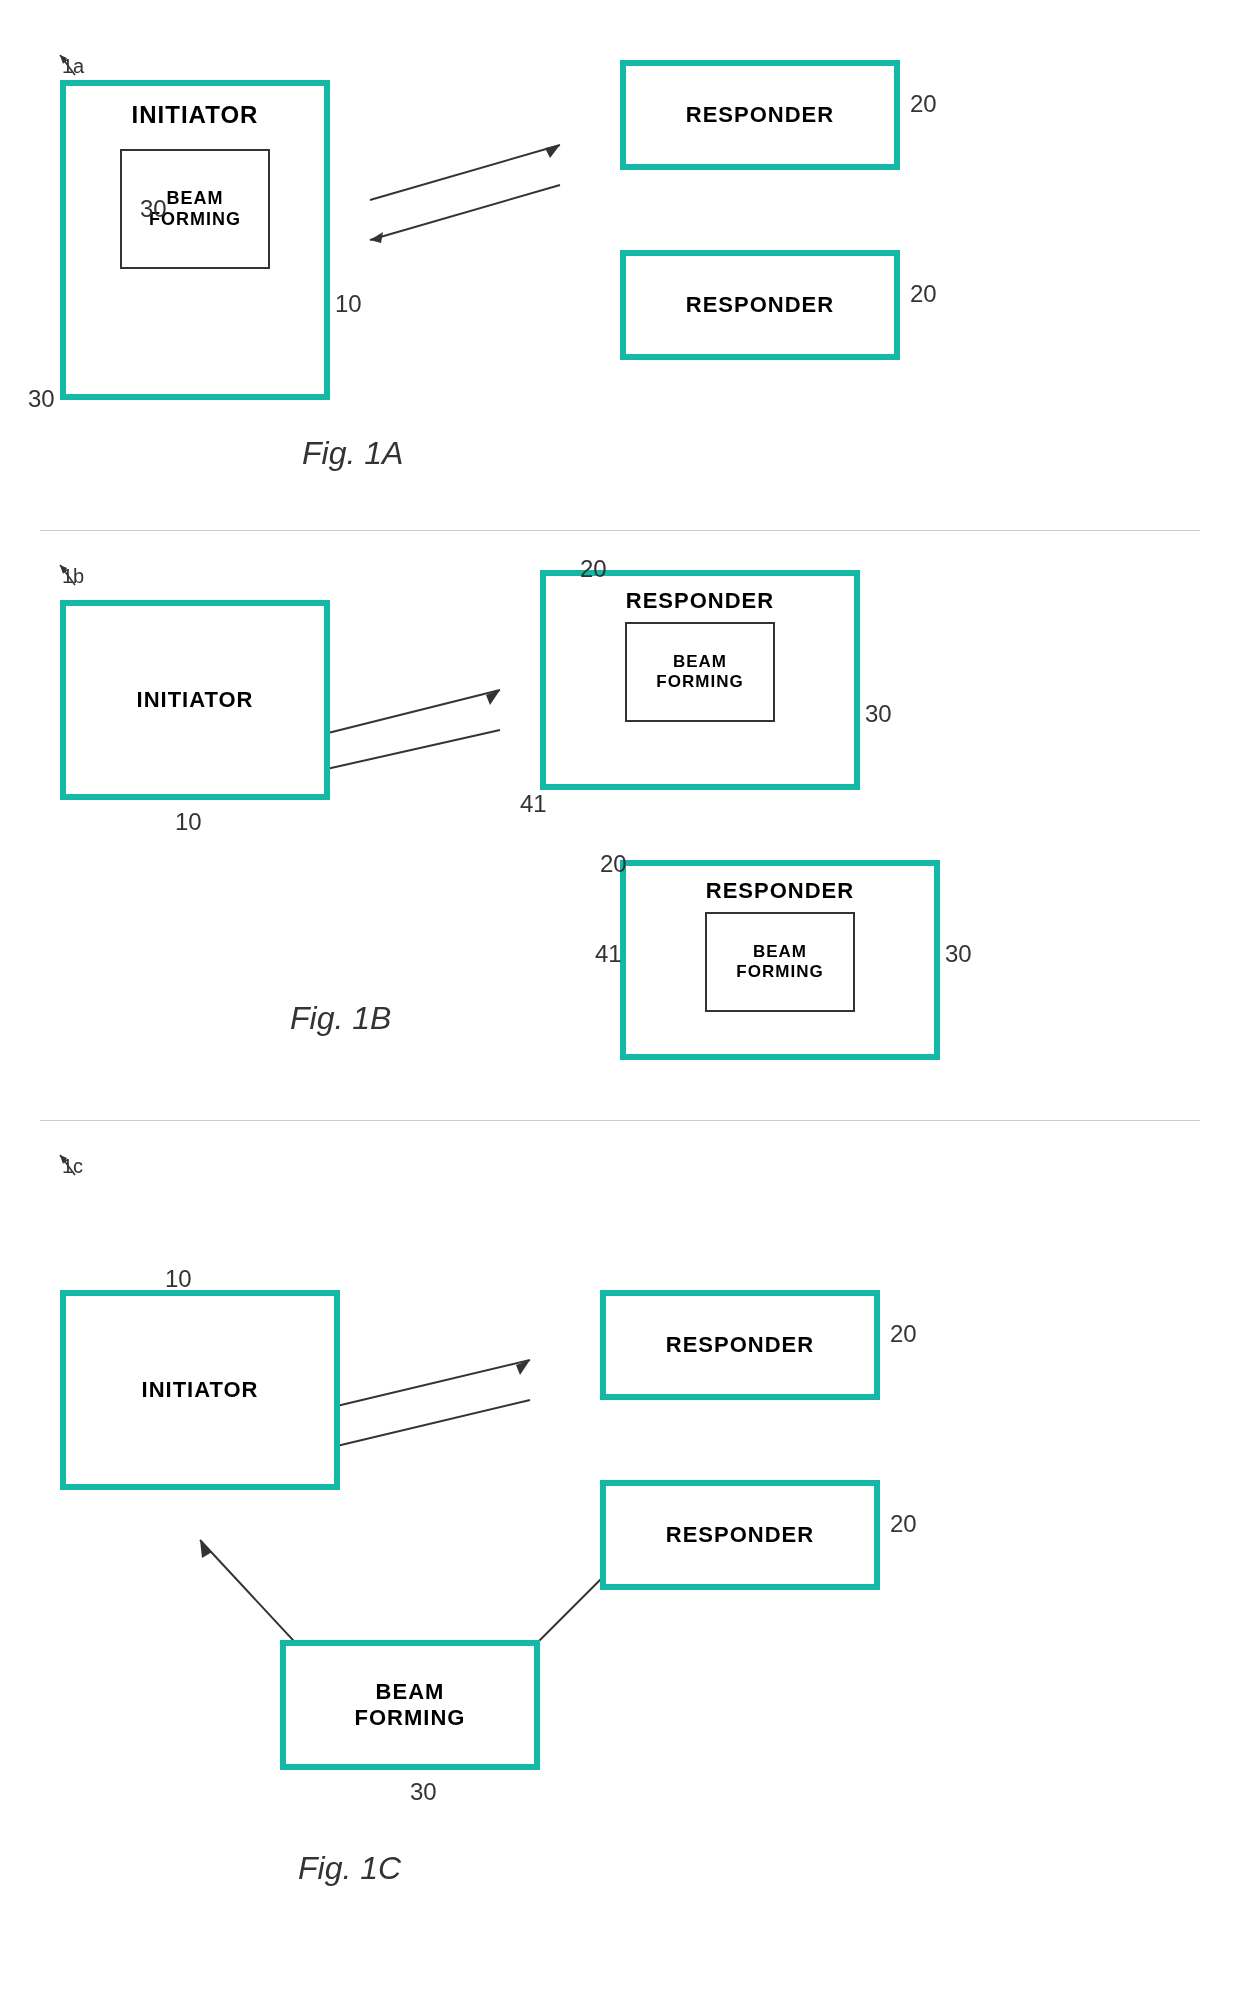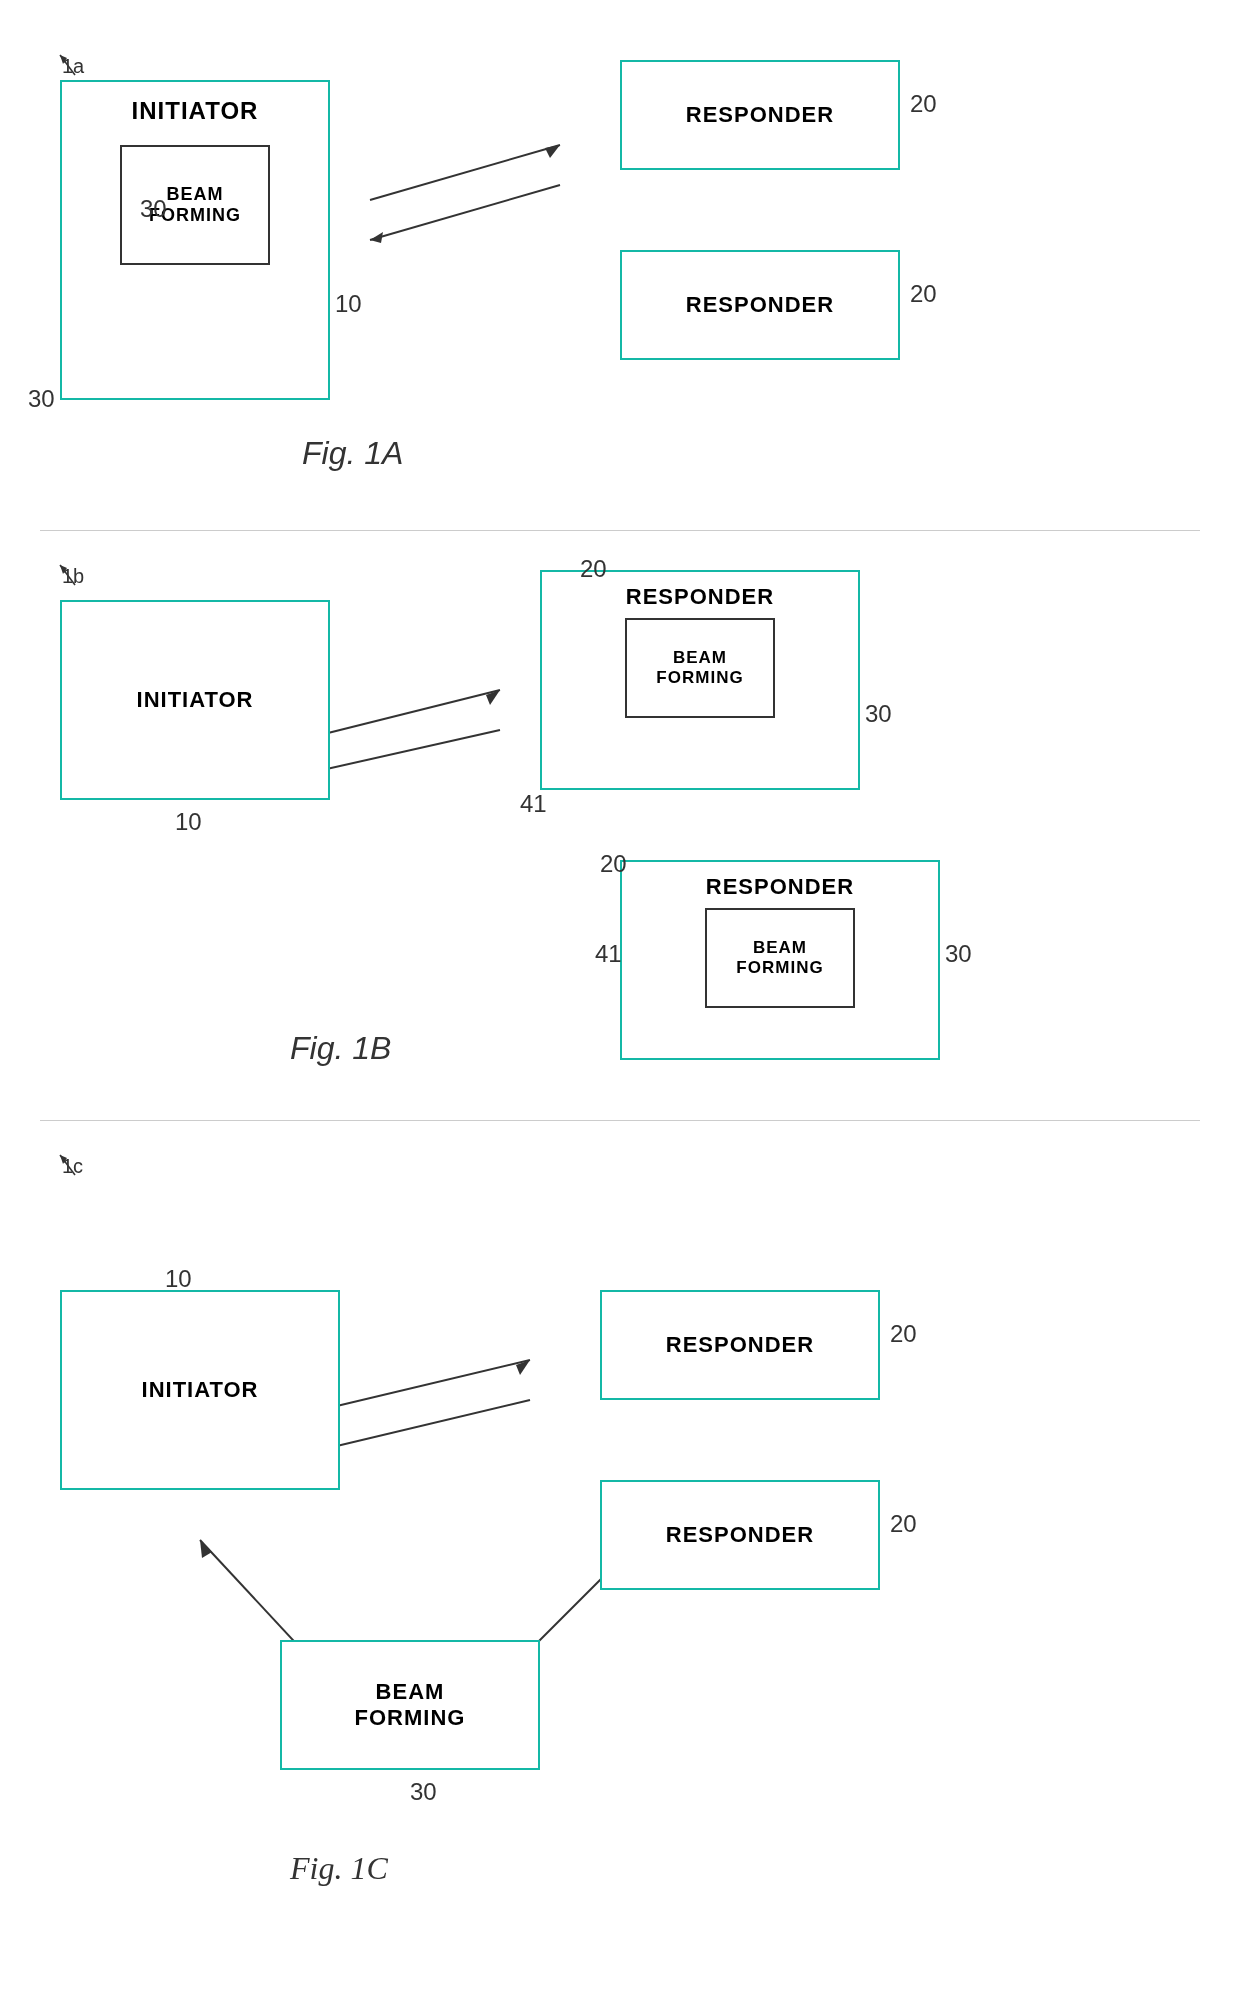--- a/index.html
+++ b/index.html
@@ -11,21 +11,21 @@
       position: relative;
       overflow: hidden;
     }
     .diagram-container {
       width: 1240px;
       height: 1994px;
       position: relative;
     }
     .box {
       position: absolute;
-      border: 2px solid #14b8a6;
+      border: 6px solid #14b8a6;
       background: #fff;
       display: flex;
       align-items: center;
       justify-content: center;
       text-align: center;
       font-size: 22px;
       font-weight: bold;
       letter-spacing: 1px;
     }
     .label {
@@ -143,21 +143,21 @@
     <span style="font-size:22px; font-weight:bold; margin-bottom:8px;">RESPONDER</span>
     <div style="width:150px; height:100px; border:2px solid #333; display:flex; align-items:center; justify-content:center; text-align:center; font-size:17px; font-weight:bold;">
       <span style="white-space:pre-line;">BEAM
 FORMING</span>
     </div>
   </div>
   <div class="label" style="left:600px; top:850px;">20</div>
   <div class="label" style="left:945px; top:940px;">30</div>
   <div class="label" style="left:595px; top:940px;">41</div>
 
-  <div class="fig-label" style="left:290px; top:1030px;text-align:center;">Fig. 1B</div>
+  <div class="fig-label" style="left:290px; top:1000px;text-align:center;">Fig. 1B</div>
 
   <div style="position:absolute; left:40px; top:1120px; width:1160px; height:1px; background:#ccc;"></div>
 
   <div class="label" style="left:62px; top:1155px; font-size:20px;">1c</div>
   <svg style="position:absolute;left:55px;top:1150px;width:30px;height:30px;">
     <line x1="20" y1="25" x2="5" y2="5" stroke="#333" stroke-width="1.5"></line>
     <polygon points="5,5 12,8 8,14" fill="#333"></polygon>
   </svg>
 
   <div class="box" style="left:60px; top:1290px; width:280px; height:200px;">
@@ -174,15 +174,15 @@
     <span>RESPONDER</span>
   </div>
   <div class="label" style="left:890px; top:1510px;">20</div>
 
   <div class="box" style="left:280px; top:1640px; width:260px; height:130px;">
     <span style="white-space:pre-line;">BEAM
 FORMING</span>
   </div>
   <div class="label" style="left:410px; top:1778px;">30</div>
 
-  <div class="fig-label" style="left:290px; top:1850px;font-family:Liberation Serif, serif;">Fig. 1C</div>
+  <div class="fig-label" style="left:298px; top:1850px;">Fig. 1C</div>
 
 </div>
 
 </body></html>

